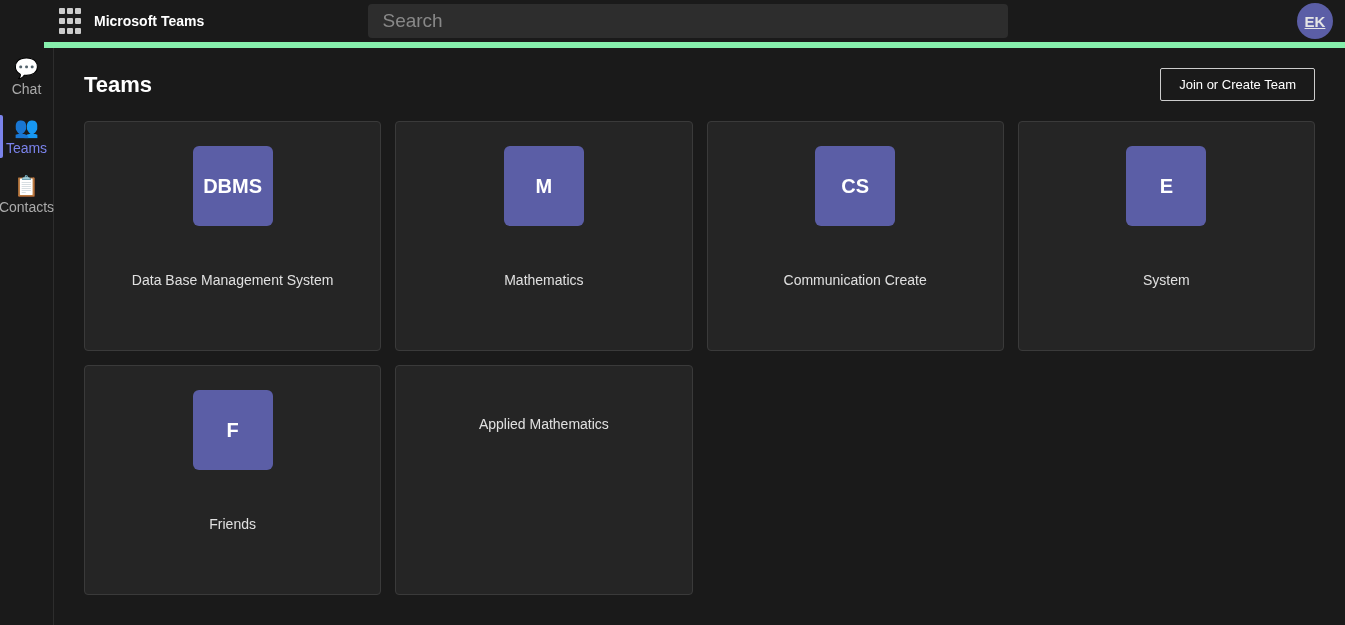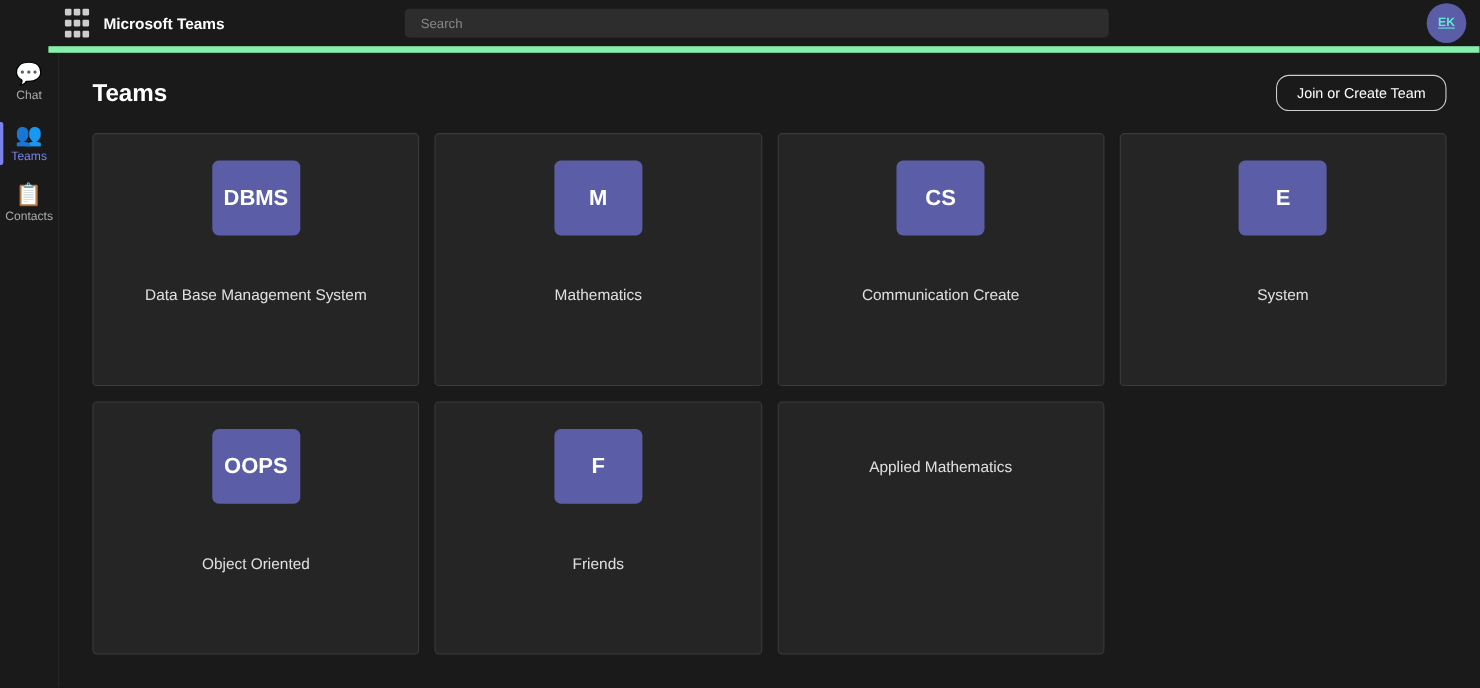--- a/index.html
+++ b/index.html
@@ -56,38 +56,38 @@
       max-width: 640px;
       margin: 0 auto;
     }
     .search-bar input {
       width: 100%;
       background: #2d2d2d;
       border: none;
       border-radius: 4px;
       padding: 6px 14px;
       color: #ccc;
-      font-size: 12px;
+      font-size: 19px;
       outline: none;
     }
     .search-bar input::placeholder { color: #888; }
     .topbar-right {
       margin-left: auto;
     }
     .avatar {
       width: 36px;
       height: 36px;
       border-radius: 50%;
       background: #5b5ea6;
       display: flex;
       align-items: center;
       justify-content: center;
-      font-size: 11px;
+      font-size: 15px;
       font-weight: 600;
-      color: #5eead4;
+      color: #e5e5e5;
       cursor: pointer;
       text-decoration: underline;
     }
 
     
     .sidebar {
       width: 54px;
       background: #1a1a1a;
       display: flex;
       flex-direction: column;
@@ -119,21 +119,21 @@
       bottom: 8px;
       width: 3px;
       background: #7b83eb;
       border-radius: 0 2px 2px 0;
     }
     .sidebar-icon {
       font-size: 20px;
       line-height: 1;
     }
     .sidebar-label {
-      font-size: 11px;
+      font-size: 14px;
     }
 
     
     .main {
       flex: 1;
       padding-top: 48px;
       overflow-y: auto;
       background: #1a1a1a;
     }
     .main-inner {
@@ -150,21 +150,21 @@
       font-weight: 700;
       color: #fff;
     }
     .join-create-btn {
       border: 1px solid #ccc;
       background: transparent;
       color: #fff;
       padding: 8px 18px;
       font-size: 13px;
       cursor: pointer;
-      border-radius: 12px;
+      border-radius: 2px;
     }
 
     
     .teams-grid {
       display: grid;
       grid-template-columns: repeat(4, 1fr);
       gap: 14px;
     }
     .team-card {
       background: #252525;
@@ -173,21 +173,21 @@
       padding: 24px 16px 20px;
       display: flex;
       flex-direction: column;
       align-items: center;
       cursor: pointer;
       min-height: 230px;
       justify-content: flex-start;
     }
     .team-logo {
       width: 80px;
-      height: 68px;
+      height: 80px;
       border-radius: 6px;
       background: #5b5ea6;
       display: flex;
       align-items: center;
       justify-content: center;
       font-size: 20px;
       font-weight: 700;
       color: #fff;
       margin-bottom: 20px;
       flex-shrink: 0;
@@ -257,24 +257,20 @@
         </div>
         <div class="team-card">
           <div class="team-logo">CS</div>
           <div class="team-name">Communication Create</div>
         </div>
         <div class="team-card">
           <div class="team-logo">E</div>
           <div class="team-name">System</div>
         </div>
         <div class="team-card">
-          <div class="team-logo">OOPS</div>
-          <div class="team-name">Object Oriented</div>
-        </div>
-        <div class="team-card">
           <div class="team-logo">F</div>
           <div class="team-name">Friends</div>
         </div>
         <div class="team-card">
           <div class="team-name">Applied Mathematics</div>
         </div>
       </div>
   </div>
 </div>
 

